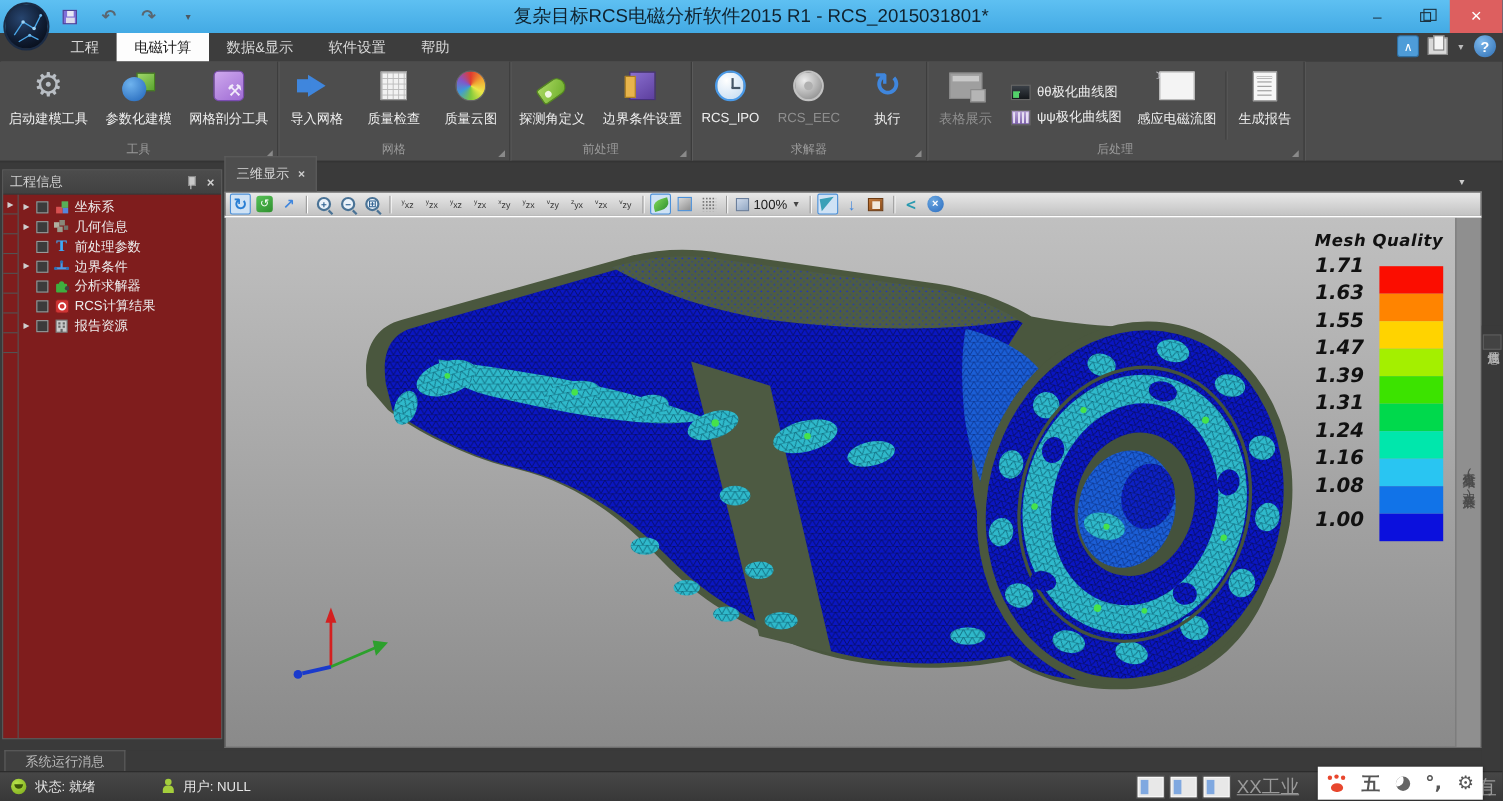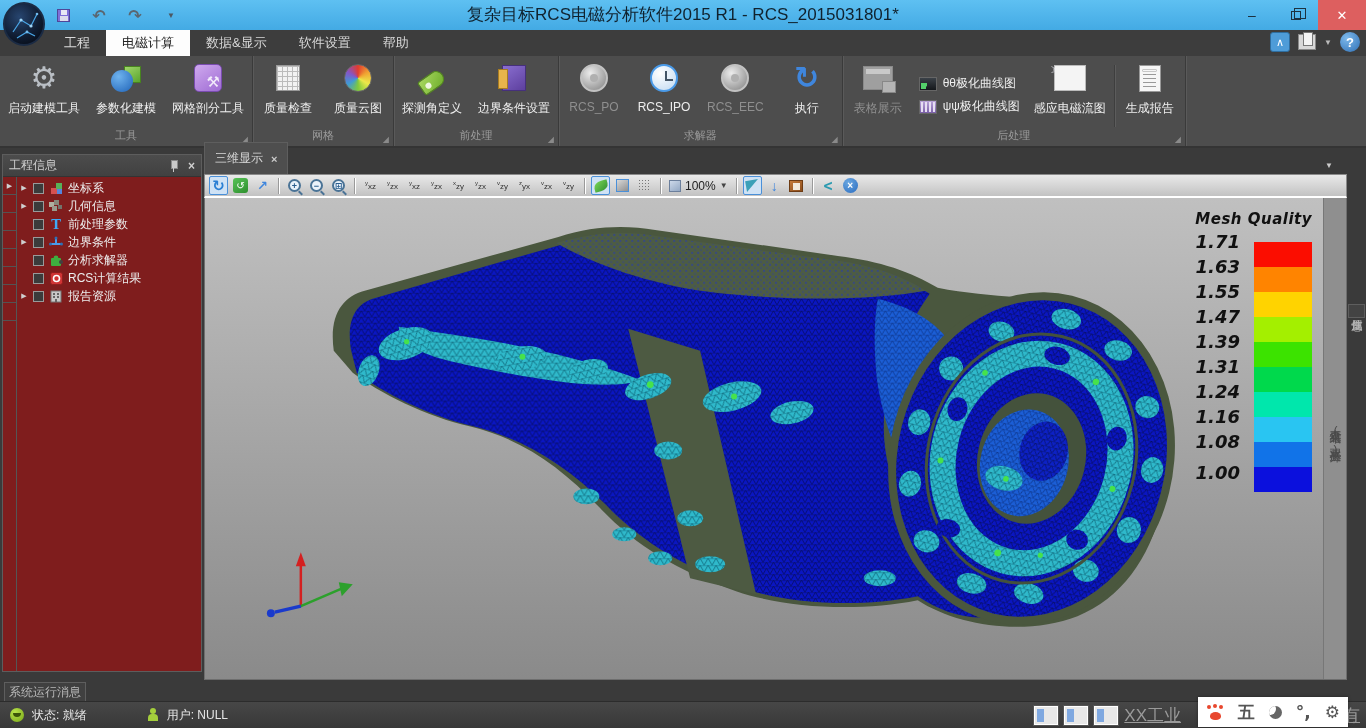--- a/index.html
+++ b/index.html
@@ -174,21 +174,21 @@
   .lbands { position:absolute; right:0; top:10px; width:58px; }
   .lband { height:25px; }
   .lvals { position:absolute; left:0; top:0; width:54px; }
   .lval { position:absolute; right:6px; font:italic bold 18px "DejaVu Sans",sans-serif; color:#111; line-height:1; }
   
   .rdock { position:absolute; right:0; top:148px; width:19px; height:534px; background:#3a3a3a; }
   .rdock-tab { margin:8px auto 0 auto; width:17px; padding:6px 0; border:1px solid #5e5e5e; background:#434343;
     display:flex; justify-content:center; }
   .rdock-tab span { writing-mode:vertical-rl; text-orientation:upright; color:#b5b5b5; font-size:11px; }
   
-  .bottomtab { position:absolute; left:4px; top:682px; height:19px; padding:0 4px; background:#404040;
+  .bottomtab { position:absolute; left:4px; top:682px; height:19px; padding:0 18px; background:#404040;
     border:1px solid #5e5e5e; border-bottom:none; color:#b9b9b9; font-size:12px; line-height:18px; }
   .statusbar { position:absolute; left:0; top:701px; width:1366px; height:27px; background:linear-gradient(180deg,#474747,#383838);
     border-top:1px solid #2c2c2c; display:flex; align-items:center; color:#e6e6e6; font-size:12px; }
   .stdot { width:14px; height:14px; border-radius:50%; background:radial-gradient(circle at 35% 30%,#b8e24a,#79a818);
     margin:0 8px 0 10px; position:relative; }
   .stdot::before { content:""; position:absolute; left:3px; top:5px; width:8px; height:4px; border-radius:0 0 4px 4px; background:#3c5408; }
   .stuser { width:12px; height:14px; position:relative; margin:0 8px 0 60px; }
   .stuser::before { content:""; position:absolute; left:3px; top:0; width:6px; height:6px; border-radius:50%; background:#a4ce3c; }
   .stuser::after { content:""; position:absolute; left:1px; top:6px; width:10px; height:7px; border-radius:4px 4px 0 0; background:#a4ce3c; }
   .sb-right { position:absolute; right:6px; top:0; height:27px; display:flex; align-items:center; gap:6px; }
@@ -274,20 +274,26 @@
         <span class="rlabel">网格剖分工具</span>
       </div>
     </div>
     <div class="rlabelrow">工具</div>
     <span class="rcorner">◢</span>
   </div>
   <div class="rgroup">
     <div class="ritems">
       <div class="rbtn">
         <span class="ric">
+            <span class="arrow-import"></span>
+          </span>
+        <span class="rlabel">导入网格</span>
+      </div>
+      <div class="rbtn">
+        <span class="ric">
             <span class="qcheck"></span>
           </span>
         <span class="rlabel">质量检查</span>
       </div>
       <div class="rbtn">
         <span class="ric">
             <span class="qcloud"></span>
           </span>
         <span class="rlabel">质量云图</span>
       </div>
@@ -308,26 +314,20 @@
             <span class="bookicon"></span>
           </span>
         <span class="rlabel">边界条件设置</span>
       </div>
     </div>
     <div class="rlabelrow">前处理</div>
     <span class="rcorner">◢</span>
   </div>
   <div class="rgroup">
     <div class="ritems">
-      <div class="rbtn disabled">
-        <span class="ric">
-            <span class="knob"></span>
-          </span>
-        <span class="rlabel">RCS_PO</span>
-      </div>
       <div class="rbtn">
         <span class="ric">
             <span class="knob ipo"></span>
           </span>
         <span class="rlabel">RCS_IPO</span>
       </div>
       <div class="rbtn disabled">
         <span class="ric">
             <span class="knob"></span>
           </span>

